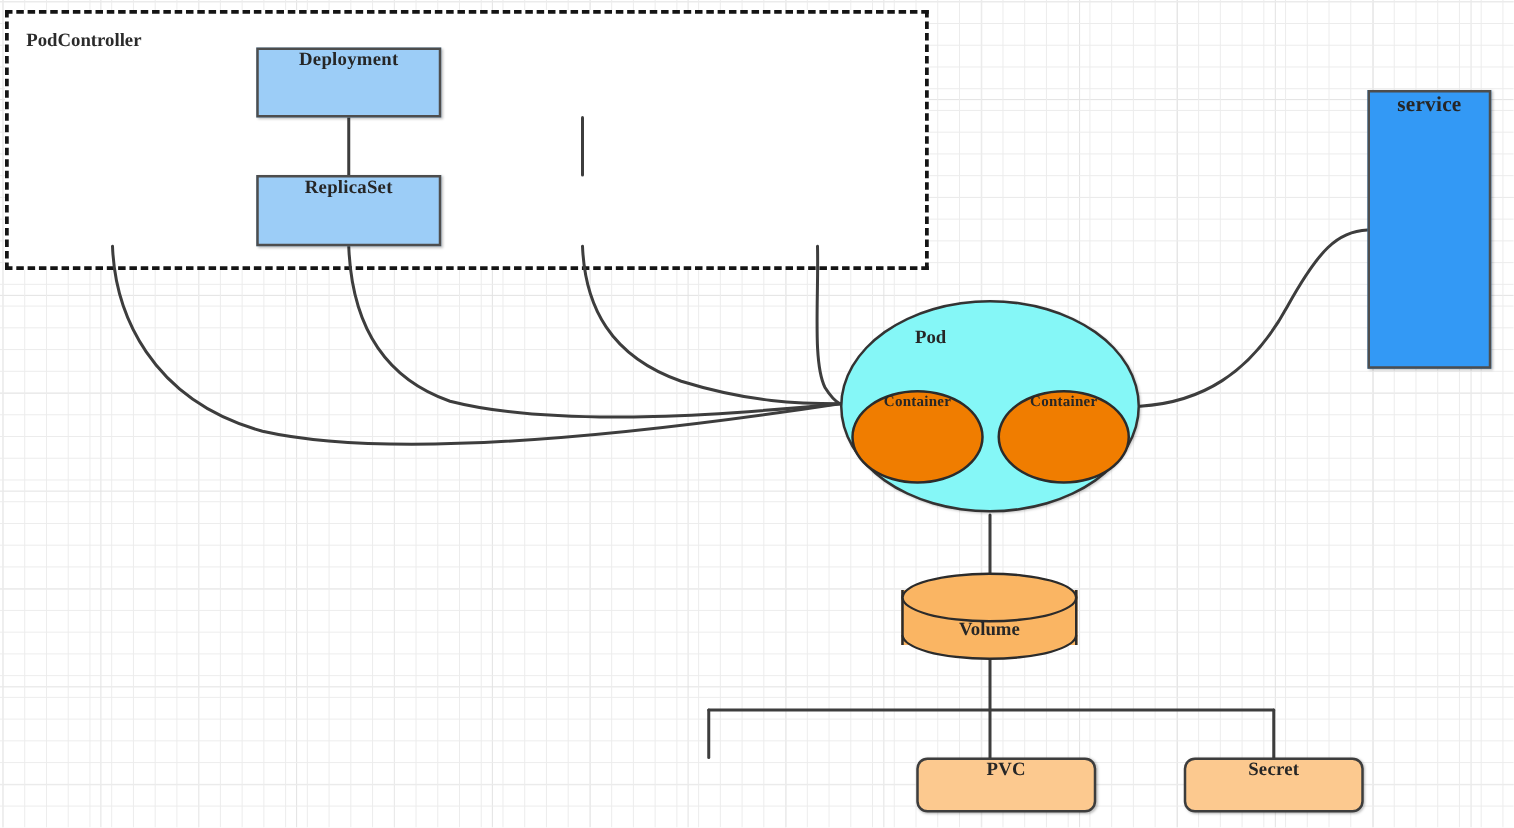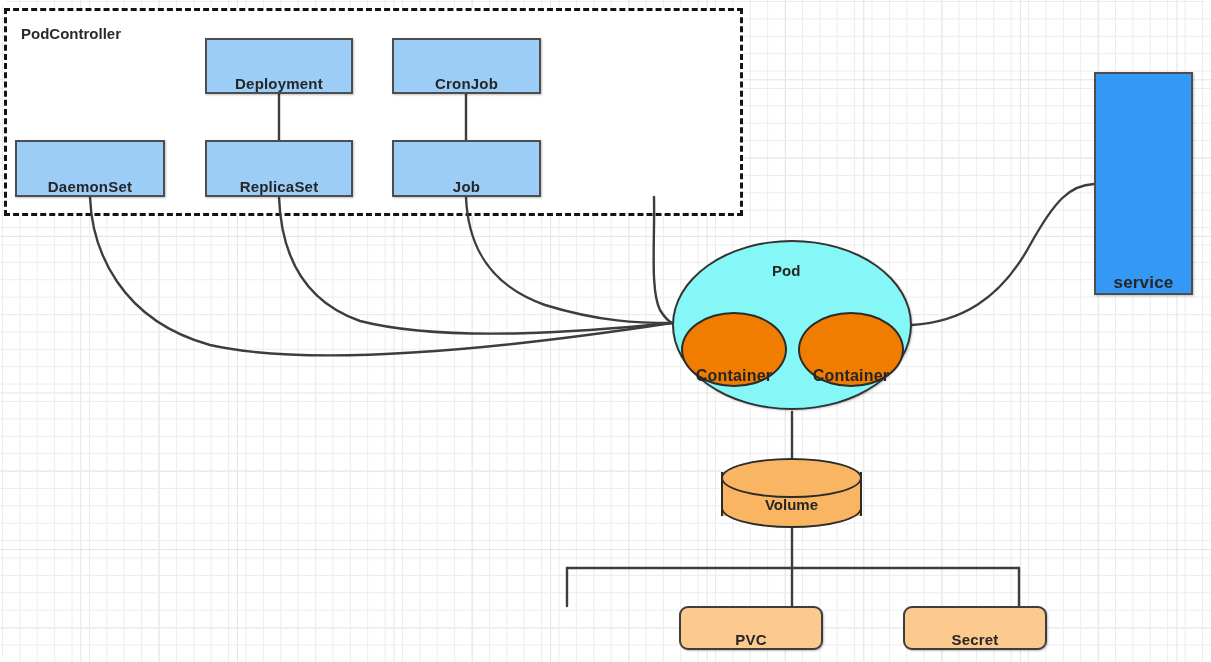--- a/index.html
+++ b/index.html
@@ -5,51 +5,50 @@
   html, body {
     margin: 0;
     padding: 0;
     background: #ffffff;
   }
   #canvas {
     position: relative;
     width: 1211px;
     height: 662px;
     overflow: hidden;
-    font-family: Liberation Sans, sans-serif;
+    font-family: Liberation Serif, serif;
     background-color: #ffffff;
     background-image:
       linear-gradient(to right, #ececec 1px, transparent 1px),
       linear-gradient(to bottom, #ececec 1px, transparent 1px),
       linear-gradient(to right, #e2e2e2 1px, transparent 1px),
       linear-gradient(to bottom, #e2e2e2 1px, transparent 1px);
     background-size:
       17.4px 17.4px,
       17.4px 17.4px,
       78.3px 78.3px,
       78.3px 78.3px;
     background-position: 2px 1px, 2px 1px, 2px 1px, 2px 1px;
-    border-radius: 13px;
   }
 
   #edges {
     position: absolute;
     left: 0; top: 0;
     width: 1211px;
     height: 662px;
     pointer-events: none;
     z-index: 1;
   }
 
   .node {
     position: absolute;
     z-index: 2;
     box-sizing: border-box;
     display: flex;
-    align-items: flex-end;
+    align-items: flex-start;
     justify-content: center;
     text-align: center;
     color: #262626;
     font-weight: bold;
     letter-spacing: 0.2px;
   }
 
   
   .group-box {
     position: absolute;
@@ -98,21 +97,21 @@
     font-weight: bold;
     color: #262626;
     white-space: nowrap;
   }
 
   
   .container-ellipse {
     background: #f07d00;
     border: 2px solid #2b2b2b;
     border-radius: 50%;
-    font-size: 16px;
+    font-size: 12px;
     z-index: 3;
   }
 
   
   .cylinder {
     position: absolute;
     z-index: 2;
     width: 141px;
     height: 72px;
   }
@@ -201,54 +200,45 @@
 
       <path d="M 567,568 L 567,606"></path>
       <path d="M 792,568 L 792,606"></path>
       <path d="M 1019,568 L 1019,606"></path>
     </g>
   </svg>
 
   <div class="node ctrl-box" style="left:205px; top:38px; width:148px; height:56px;">
     <span>Deployment</span>
   </div>
-  <div class="node ctrl-box" style="left:392px; top:38px; width:149px; height:56px;">
-    <span>CronJob</span>
-  </div>
-  <div class="node ctrl-box" style="left:15px; top:140px; width:150px; height:57px;">
-    <span>DaemonSet</span>
-  </div>
   <div class="node ctrl-box" style="left:205px; top:140px; width:148px; height:57px;">
     <span>ReplicaSet</span>
   </div>
-  <div class="node ctrl-box" style="left:392px; top:140px; width:149px; height:57px;">
-    <span>Job</span>
-  </div>
 
   <div class="node pod-ellipse" style="left:672px; top:240px; width:240px; height:170px;"></div>
-  <div class="pod-label" style="left:772px; top:262px;">Pod</div>
+  <div class="pod-label" style="left:732px; top:262px;">Pod</div>
 
   <div class="node container-ellipse" style="left:681px; top:312px; width:106px; height:75px;">
     <span>Container</span>
   </div>
   <div class="node container-ellipse" style="left:798px; top:312px; width:106px; height:75px;">
     <span>Container</span>
   </div>
 
   <div class="node service-box" style="left:1094px; top:72px; width:99px; height:223px;">
     <span>service</span>
   </div>
 
   <div class="cylinder" style="left:721px; top:458px;">
     <div class="cyl-body"></div>
     <div class="cyl-bottom"></div>
     <div class="cyl-top"></div>
     <div class="cyl-label">Volume</div>
   </div>
 
-  <div class="node storage-box" style="left:679px; top:606px; width:144px; height:44px;">
+  <div class="node storage-box" style="left:733px; top:606px; width:144px; height:44px;">
     <span>PVC</span>
   </div>
-  <div class="node storage-box" style="left:903px; top:606px; width:144px; height:44px;">
+  <div class="node storage-box" style="left:947px; top:606px; width:144px; height:44px;">
     <span>Secret</span>
   </div>
 
 </div>
 
 </body></html>

